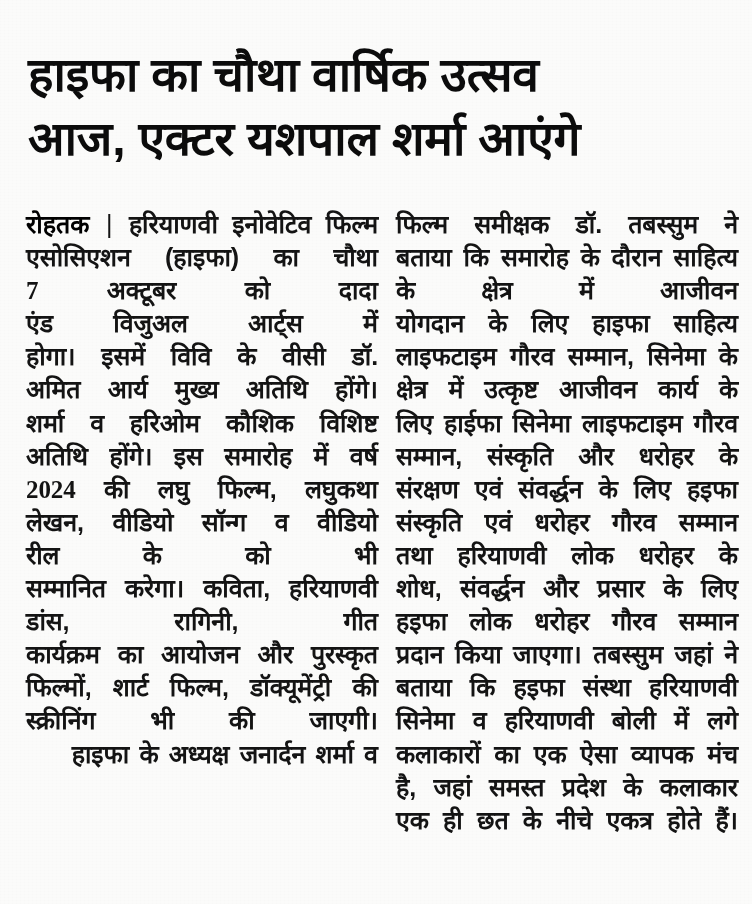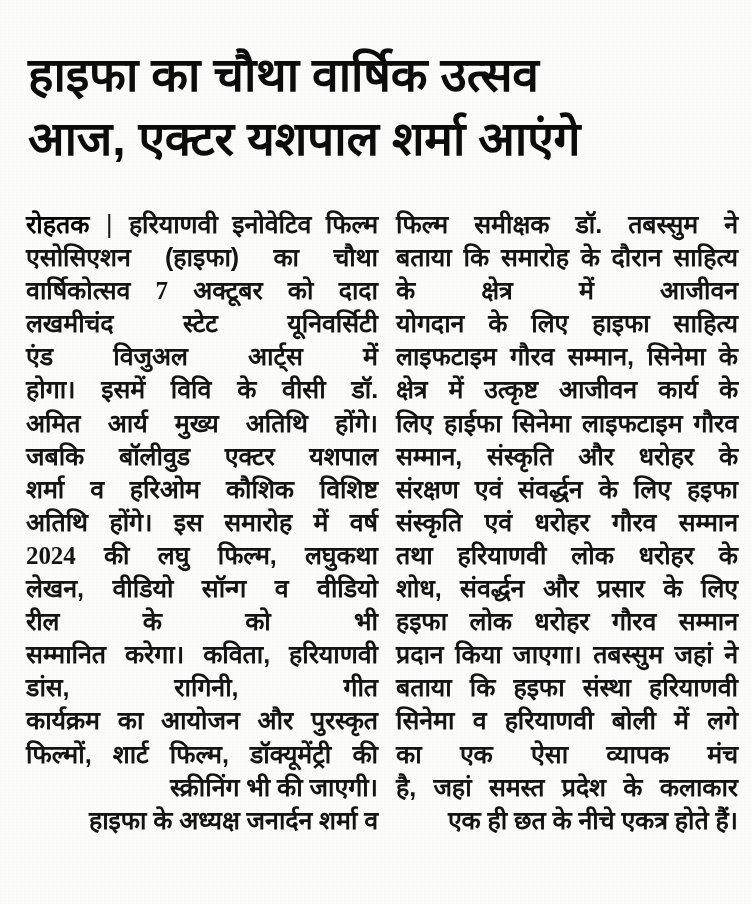--- a/index.html
+++ b/index.html
@@ -89,21 +89,21 @@
     font-weight: 700;
     font-size: 25px;
     line-height: 33.1px;
     color: #141414;
     white-space: nowrap;
     letter-spacing: -0.1px;
   }
 
   
   .tline.flush {
-    justify-content: flex-end;
+    justify-content: space-between;
   }
 
   .w {
     display: inline-block;
   }
 
   .dateline {
     font-weight: 800;
     color: #000;
     letter-spacing: 0px;
@@ -148,32 +148,26 @@
         </div>
 
         <div class="tline">
           <span class="w">एसोसिएशन</span>
           <span class="w">(हाइफा)</span>
           <span class="w">का</span>
           <span class="w">चौथा</span>
         </div>
 
         <div class="tline">
-          <span class="w">वार्षिकोत्सव</span>
           <span class="w num">7</span>
           <span class="w">अक्टूबर</span>
           <span class="w">को</span>
           <span class="w">दादा</span>
         </div>
 
-        <div class="tline">
-          <span class="w">लखमीचंद</span>
-          <span class="w">स्टेट</span>
-          <span class="w">यूनिवर्सिटी</span>
-        </div>
 
         <div class="tline">
           <span class="w">एंड</span>
           <span class="w">विजुअल</span>
           <span class="w">आर्ट्स</span>
           <span class="w">में</span>
         </div>
 
         <div class="tline">
           <span class="w">होगा।</span>
@@ -185,26 +179,20 @@
         </div>
 
         <div class="tline">
           <span class="w">अमित</span>
           <span class="w">आर्य</span>
           <span class="w">मुख्य</span>
           <span class="w">अतिथि</span>
           <span class="w">होंगे।</span>
         </div>
 
-        <div class="tline">
-          <span class="w">जबकि</span>
-          <span class="w">बॉलीवुड</span>
-          <span class="w">एक्टर</span>
-          <span class="w">यशपाल</span>
-        </div>
 
         <div class="tline">
           <span class="w">शर्मा</span>
           <span class="w">व</span>
           <span class="w">हरिओम</span>
           <span class="w">कौशिक</span>
           <span class="w">विशिष्ट</span>
         </div>
 
         <div class="tline">
@@ -419,20 +407,21 @@
         <div class="tline">
           <span class="w">सिनेमा</span>
           <span class="w">व</span>
           <span class="w">हरियाणवी</span>
           <span class="w">बोली</span>
           <span class="w">में</span>
           <span class="w">लगे</span>
         </div>
 
         <div class="tline">
+          <span class="w">कलाकारों</span>
           <span class="w">का</span>
           <span class="w">एक</span>
           <span class="w">ऐसा</span>
           <span class="w">व्यापक</span>
           <span class="w">मंच</span>
         </div>
 
         <div class="tline">
           <span class="w">है,</span>
           <span class="w">जहां</span>

